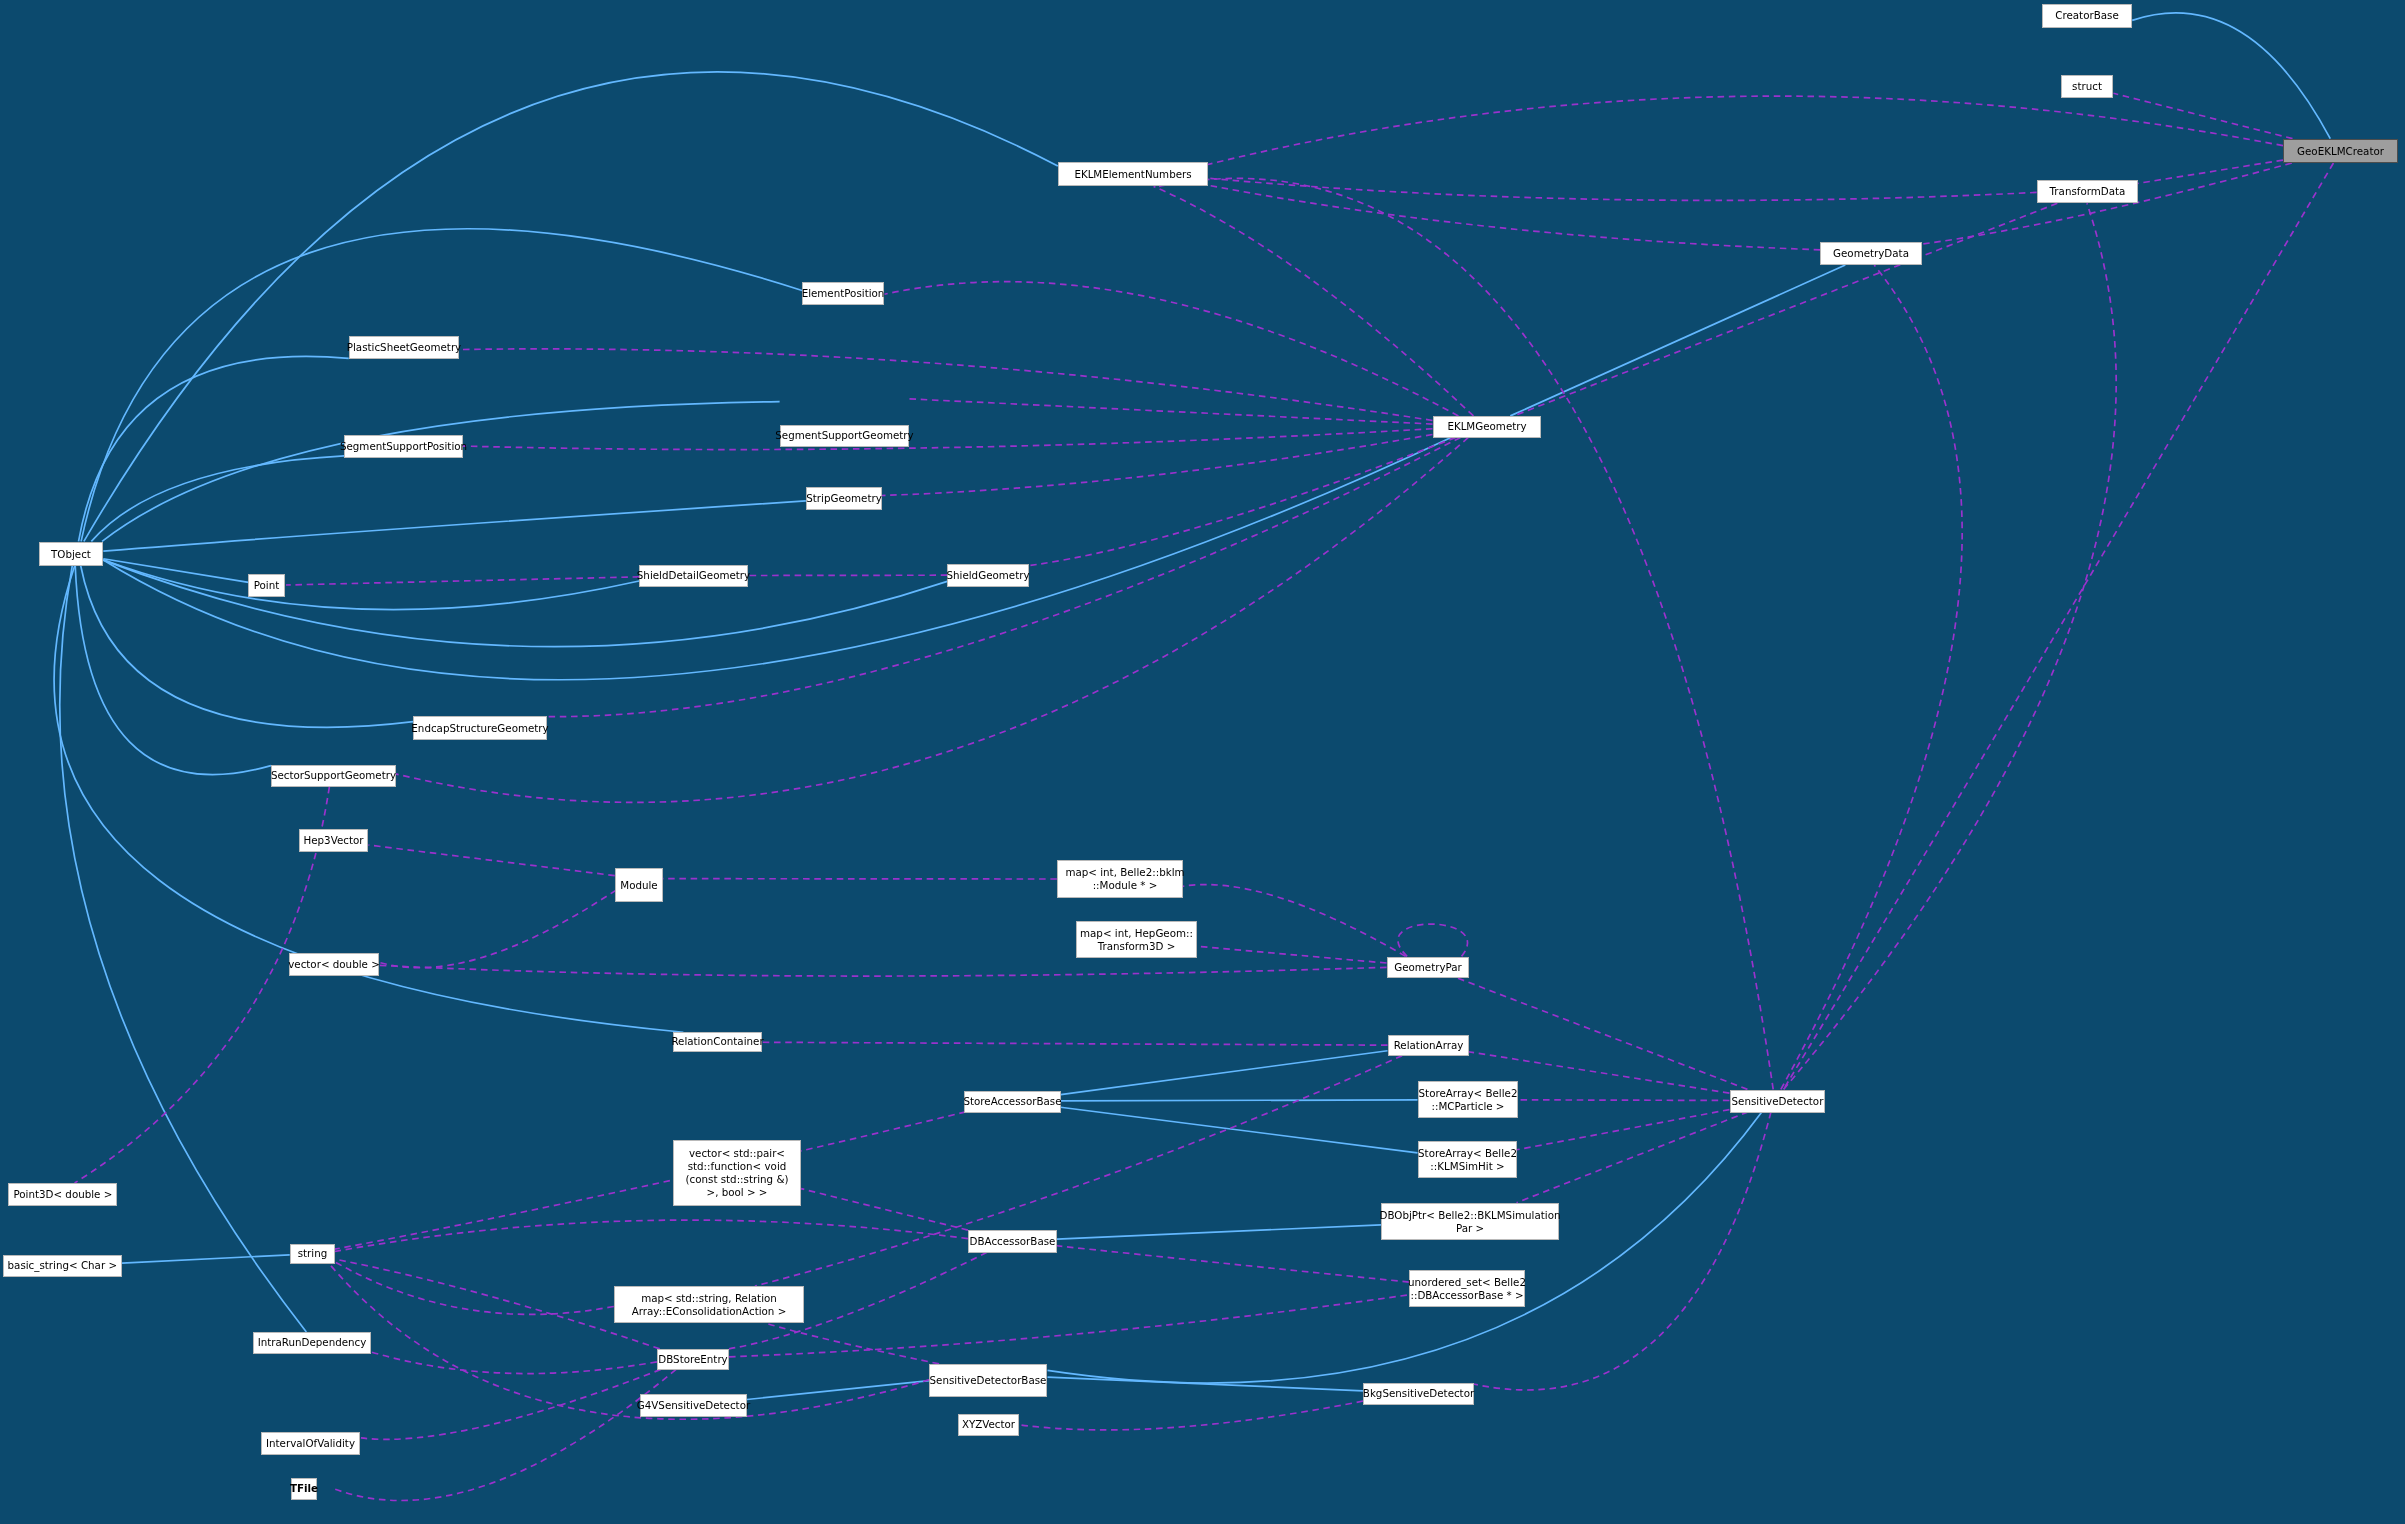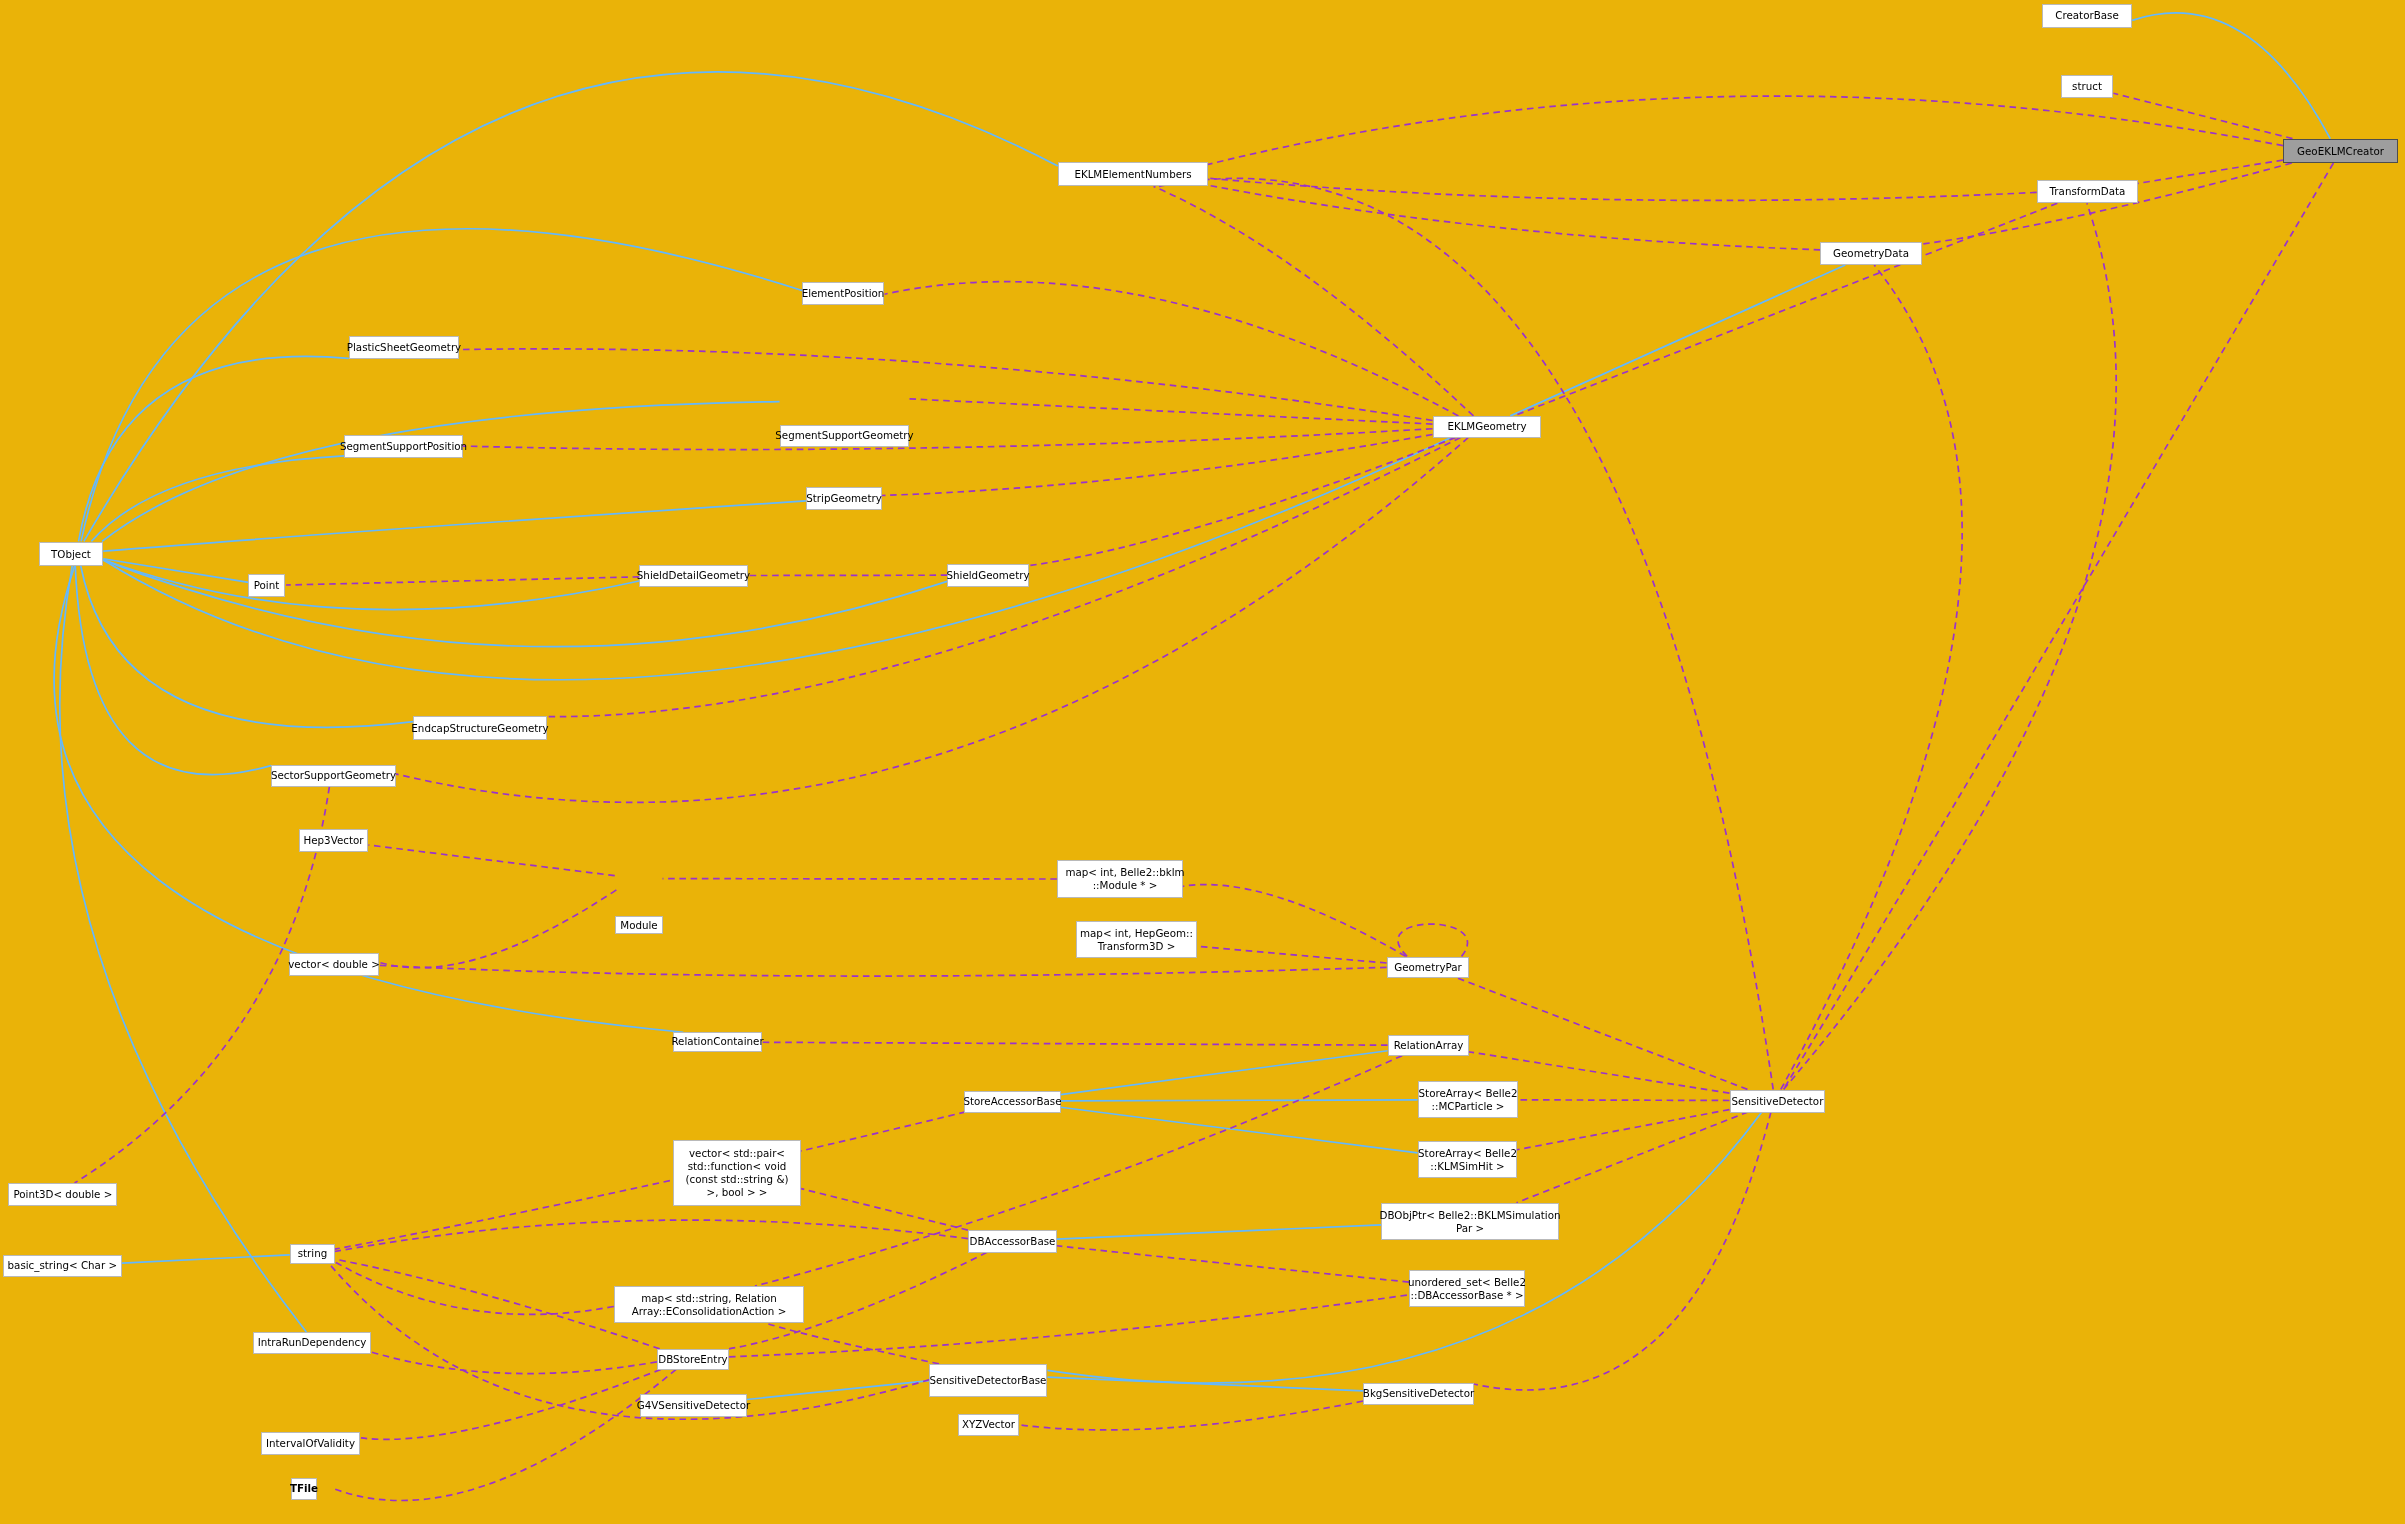--- a/index.html
+++ b/index.html
@@ -1,16 +1,16 @@
 <!DOCTYPE html>
 <html style="font-size:15px"><head>
 <meta charset="utf-8">
 <style>
   html,body{margin:0;padding:0;background:#000;}
-  .canvas{position:relative;width:2406px;height:1524px;background:#eab308;overflow:hidden;
+  .canvas{position:relative;width:2406px;height:1524px;background:#0c4a6e;overflow:hidden;
           font-family:"DejaVu Sans","Liberation Sans",sans-serif;}
   svg.edges{position:absolute;left:0;top:0;z-index:1;}
   svg.edges path{fill:none;stroke-width:1.8px;}
   svg.edges path.e-b{stroke:#63b8ff;}
   svg.edges path.e-p{stroke:#9a32cd;stroke-dasharray:7,5;}
   .node{position:absolute;box-sizing:border-box;background:#ffffff;border:1.3px solid #b9b9b9;
         color:#000;display:flex;flex-direction:column;align-items:center;justify-content:center;
         font-size:10.3px;line-height:1.25;white-space:nowrap;z-index:2;text-align:center;}
   .node.hl{background:#9e9e9e;border-color:#4d4d4d;}
 </style>
@@ -157,21 +157,21 @@
       </div>
       <div class="node" style="left: 413px; top: 716px; width: 134px; height: 24px;">
         <div>EndcapStructureGeometry</div>
       </div>
       <div class="node" style="left: 271px; top: 765px; width: 125px; height: 21.5px;">
         <div>SectorSupportGeometry</div>
       </div>
       <div class="node" style="left: 299px; top: 829px; width: 69px; height: 23.4px;">
         <div>Hep3Vector</div>
       </div>
-      <div class="node" style="left: 615px; top: 868px; width: 48px; height: 18px; margin-top: 48px;">
+      <div class="node" style="left: 615px; top: 868px; width: 48px; height: 34px;">
         <div>Module</div>
       </div>
       <div class="node" style="left: 289px; top: 953px; width: 90px; height: 23.4px;">
         <div>vector&lt; double &gt;</div>
       </div>
       <div class="node" style="left: 1057px; top: 860px; width: 126px; height: 38px; padding-left: 10px;">
         <div>map&lt; int, Belle2::bklm</div>
         <div>::Module * &gt;</div>
       </div>
       <div class="node" style="left: 1060px; top: 921px; width: 121px; height: 37px; margin-left: 16px;">

